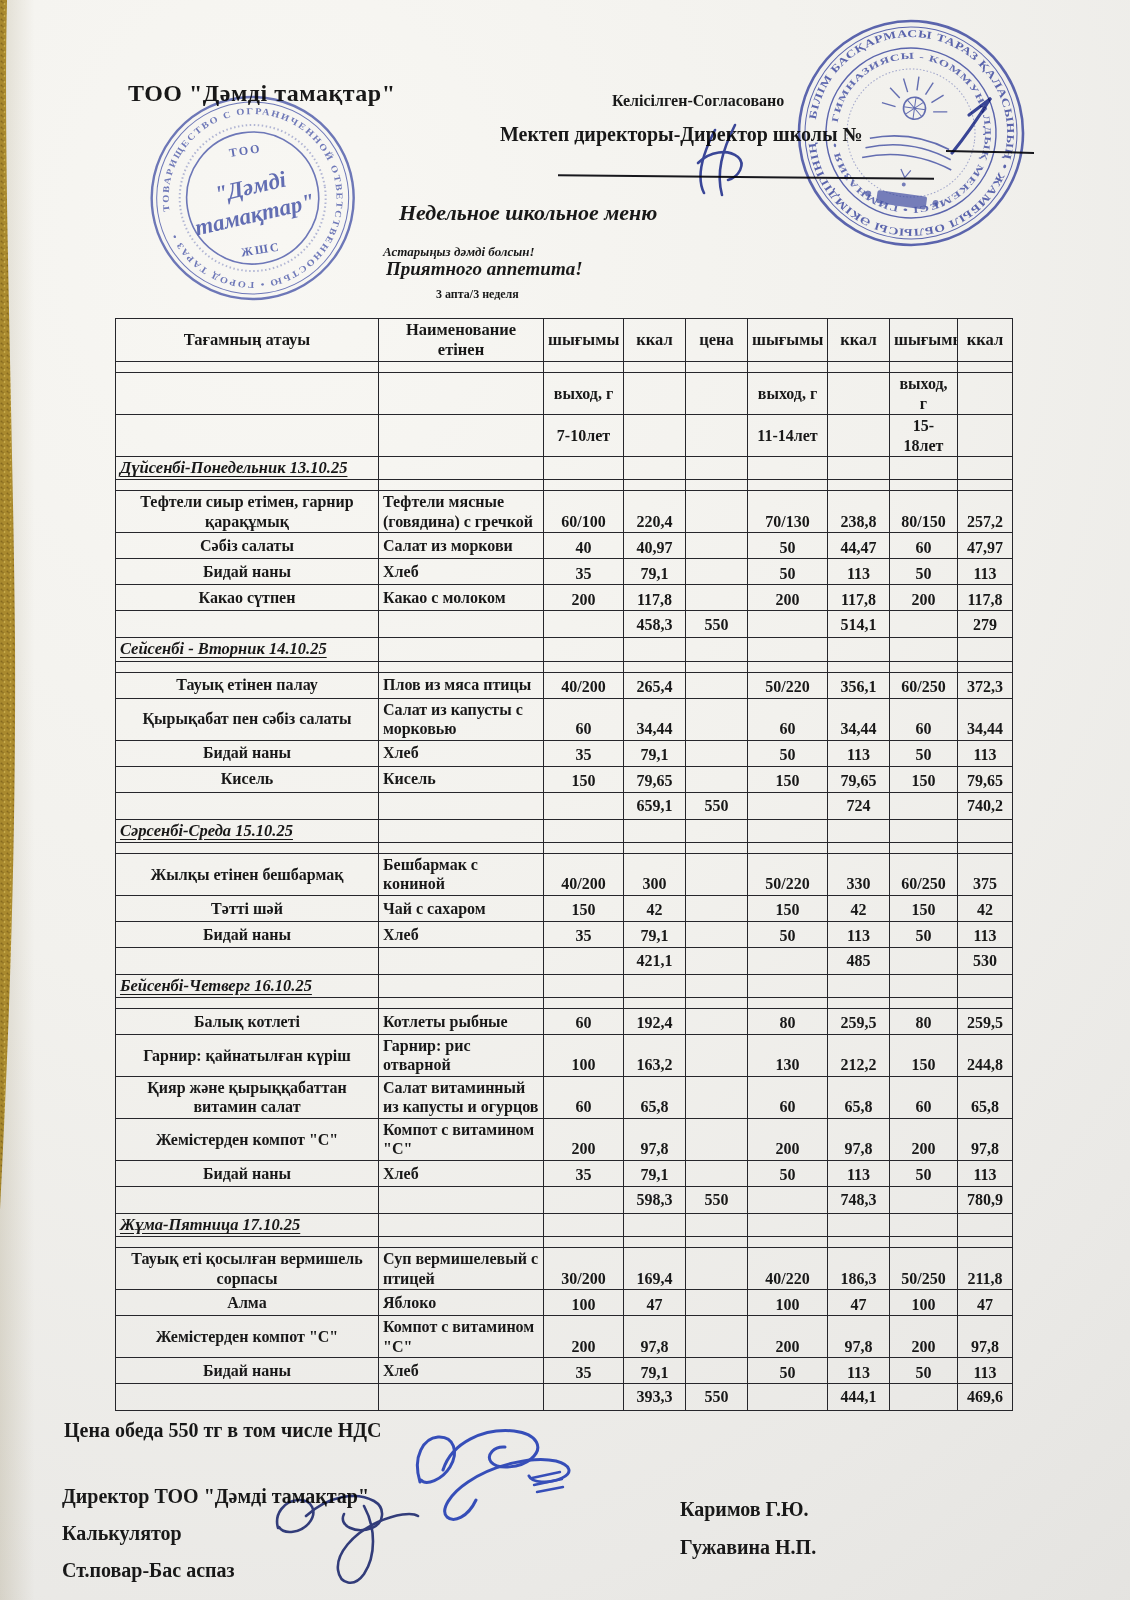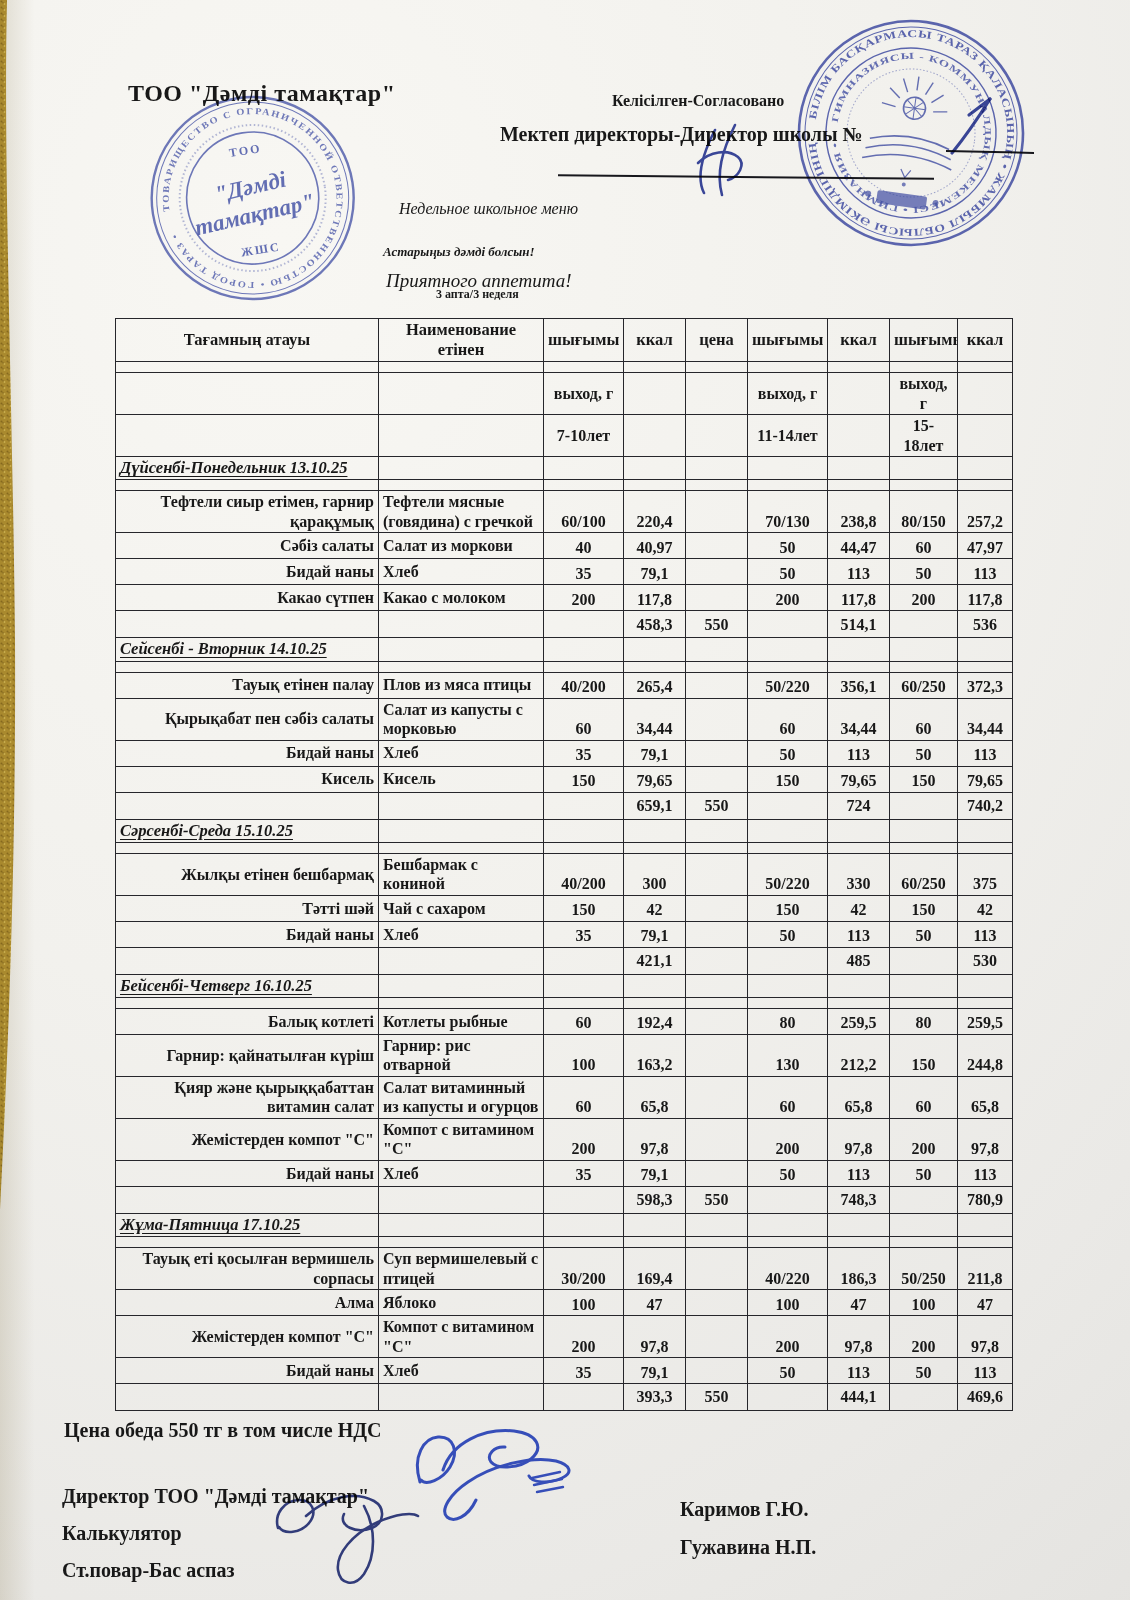--- a/index.html
+++ b/index.html
@@ -12,23 +12,23 @@
   .edge-shadow{position:absolute;left:0;top:0;width:48px;height:1600px;z-index:2;
     background:linear-gradient(90deg,rgba(110,92,40,.16),rgba(0,0,0,0) 72%);}
 
   
   .header-area{position:absolute;left:0;top:0;width:1130px;height:318px;z-index:3;}
   .org-title{position:absolute;left:128px;top:80px;font-size:24px;font-weight:700;letter-spacing:.5px;}
   .approval-1{position:absolute;left:612px;top:92px;font-size:16px;font-weight:700;}
   .approval-2{position:absolute;left:500px;top:123px;font-size:20px;font-weight:700;}
   .sign-line-long{position:absolute;left:558px;top:176px;width:376px;border-top:2.5px solid #17171c;transform:rotate(.5deg);}
   .sign-line-short{position:absolute;left:946px;top:151px;width:88px;border-top:2.5px solid #17171c;transform:rotate(1.2deg);}
-  .menu-title{position:absolute;left:399px;top:200px;font-size:16px;font-weight:400;font-style:italic;}
+  .menu-title{position:absolute;left:399px;top:200px;font-size:22px;font-weight:700;font-style:italic;}
   .wish-kk{position:absolute;left:383px;top:244px;font-size:13px;font-weight:700;font-style:italic;}
-  .wish-ru{position:absolute;left:386px;top:270px;font-size:19px;font-weight:400;font-style:italic;}
+  .wish-ru{position:absolute;left:386px;top:258px;font-size:19px;font-weight:700;font-style:italic;}
   .week-label{position:absolute;left:436px;top:287px;font-size:12px;font-weight:700;}
 
   
   .stamp{position:absolute;mix-blend-mode:multiply;opacity:.9;z-index:4;}
   .stamp-company{left:138px;top:88px;width:230px;height:224px;transform:rotate(-9deg);}
   .stamp-school{left:784px;top:4px;width:254px;height:258px;transform:rotate(8deg);}
   .ink{position:absolute;mix-blend-mode:multiply;z-index:5;}
   .header-ink{left:620px;top:85px;width:420px;height:125px;}
 
   
@@ -36,21 +36,21 @@
   .menu-table{border-collapse:collapse;margin-left:115px;width:897px;table-layout:fixed;
     font-weight:700;font-size:16px;}
   .menu-table td{border:1.5px solid #26262b;padding:1px 4px;line-height:1.22;overflow:hidden;}
   .menu-table .th{text-align:center;font-size:16.5px;height:25px;vertical-align:middle;}
   .spacer-row td{height:10px;padding:0;}
   .unit-row td,.age-row td{text-align:center;height:24px;font-size:16px;vertical-align:middle;}
   .day-row td{height:20px;}
   .day-title{font-style:italic;text-decoration:underline;text-underline-offset:3px;
     font-size:16.5px;white-space:nowrap;padding-left:6px;margin-top:40px;}
   .item-row td{height:23px;}
-  .kk{text-align:right;vertical-align:middle;padding-left:6px;margin-left:44px;}
+  .kk{text-align:center;vertical-align:middle;padding-left:6px;margin-left:44px;}
   .ru{text-align:left;vertical-align:middle;padding-left:5px;line-height:1.25;}
   .num{text-align:center;vertical-align:bottom;}
   .total-row td{height:24px;text-align:center;vertical-align:middle;}
 
   .footer{margin-top:8px;position:relative;}
   .price-note{margin-left:64px;font-size:20px;font-weight:700;}
   .sign-block{position:relative;margin-top:36px;height:170px;}
   .roles{margin-left:62px;font-size:20px;font-weight:700;line-height:37px;}
   .names{position:absolute;left:680px;top:12px;font-size:20px;font-weight:700;line-height:38px;}
   .sig-director{left:388px;top:-56px;width:230px;height:100px;}
@@ -289,21 +289,21 @@
         </tr>
         <tr class="total-row">
           <td></td>
           <td></td>
           <td class="num"></td>
           <td class="num">458,3</td>
           <td class="num">550</td>
           <td class="num"></td>
           <td class="num">514,1</td>
           <td class="num"></td>
-          <td class="num">536</td>
+          <td class="num">279</td>
         </tr>
         <tr class="day-row">
           <td class="day-title">Сейсенбі - Вторник 14.10.25</td>
           <td></td>
           <td></td>
           <td></td>
           <td></td>
           <td></td>
           <td></td>
           <td></td>

